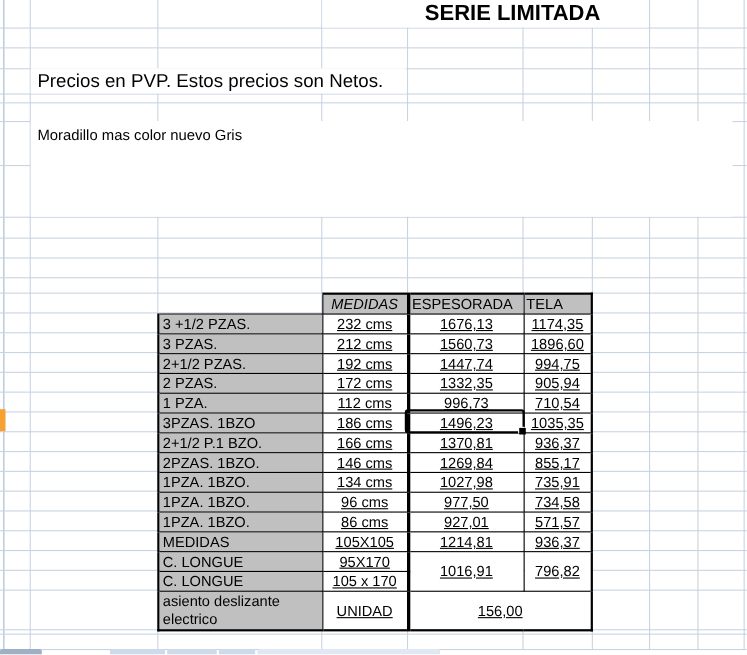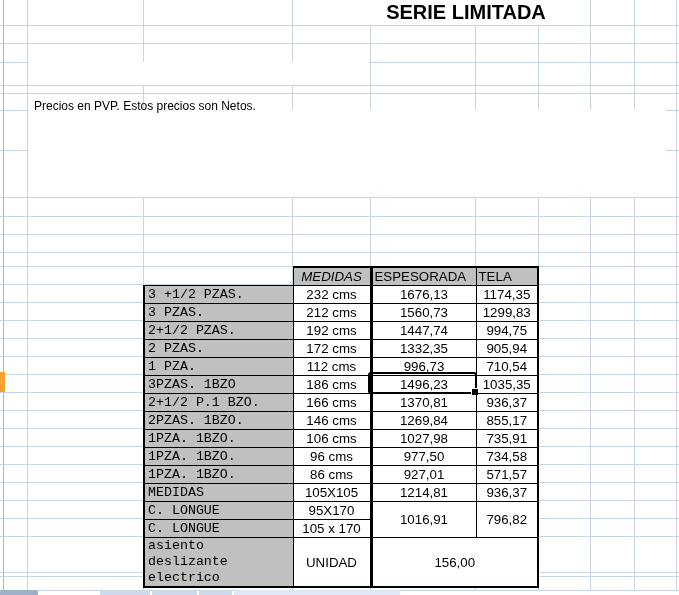--- a/index.html
+++ b/index.html
@@ -8,40 +8,40 @@
     font-family:"Liberation Sans","DejaVu Sans",sans-serif;color:#000;
   }
   
   .gl{position:absolute;background:var(--c-grid);}
   .gl.v{width:1px;top:0;height:590px;}
   .gl.h{height:1px;left:0;width:679px;}
   .gl.strong{background:var(--c-grid-strong);}
   
   .patch{position:absolute;background:#fff;}
   
-  .txt{position:absolute;font-size:12px;line-height:18px;white-space:nowrap;margin-top:32px;}
+  .txt{position:absolute;font-size:17px;line-height:18px;white-space:nowrap;}
   #title{position:absolute;top:1px;left:466px;transform:translateX(-50%);
          font-size:20px;font-weight:bold;letter-spacing:0px;white-space:nowrap;}
   #piel{position:absolute;left:34px;top:114px;width:632px;font-size:13.5px;line-height:18px;}
   #piel .j{text-align:justify;text-align-last:justify;}
   
   #tblwrap{position:absolute;left:143px;top:266px;}
   table{border-collapse:collapse;table-layout:fixed;}
   td,th{border:1px solid #000;padding:0 2px;font-size:13.3px;font-weight:normal;
         height:17px;overflow:hidden;background:#fff;vertical-align:middle;}
   col.c1{width:149px}col.c2{width:78px}col.c3{width:105px}col.c4{width:62px}
   .ghost{border:none;background:transparent;}
   .gray{background:var(--c-fill);}
   .lab{text-align:left;padding-left:3px;line-height:16px;}
-  .cen{text-align:center;}
+  .cen{text-align:center;text-decoration:underline;}
   .thick{border-left:3px solid #000;}
   .hmed{font-style:italic;text-align:center;}
   .hl{text-align:left;padding-left:2px;}
   th{border-top-width:2px;}
-  td.lab{border-left-width:2px;font-family:Liberation Mono, monospace;}
+  td.lab{border-left-width:2px;}
   .outerR{border-right-width:2px;}
   tr.tall td{height:34px;}
   tr:last-child td{border-bottom-width:2px;}
   
   #marquee{position:absolute;left:368px;top:372px;width:109px;height:22px;
            border:2px solid #000;border-radius:3px;box-sizing:border-box;pointer-events:none;}
   #handle{position:absolute;left:472px;top:389px;width:6px;height:6px;background:#000;
           box-shadow:-1px -1px 0 #fff;}
   
   #rowind{position:absolute;left:0;top:372px;width:5px;height:20px;background:var(--c-orange);}
@@ -102,20 +102,21 @@
   <div class="patch" style="left:293px;top:0;width:296px;height:25px;"></div>
   <div class="patch" style="left:28px;top:62px;width:341px;height:23px;"></div>
   <div class="patch" style="left:28px;top:110px;width:638px;height:40px;"></div>
   <div class="patch" style="left:28px;top:150px;width:638px;height:47px;"></div>
 
   <div id="title">SERIE LIMITADA</div>
 
   <div class="txt" style="left:34px;top:65px;">Precios en PVP. Estos precios son Netos.</div>
 
   <div id="piel">
+    <div>Moradillo mas color nuevo Gris</div>
   </div>
 
 
   <div id="tblwrap">
     <table>
       <colgroup>
           <col class="c1">
           <col class="c2">
           <col class="c3">
           <col class="c4">
@@ -132,21 +133,21 @@
           <tr>
             <td class="gray lab">3 +1/2 PZAS.</td>
             <td class="cen">232 cms</td>
             <td class="cen thick">1676,13</td>
             <td class="cen outerR">1174,35</td>
           </tr>
           <tr>
             <td class="gray lab">3 PZAS.</td>
             <td class="cen">212 cms</td>
             <td class="cen thick">1560,73</td>
-            <td class="cen outerR">1299,83</td>
+            <td class="cen outerR">1896,60</td>
           </tr>
           <tr>
             <td class="gray lab">2+1/2 PZAS.</td>
             <td class="cen">192 cms</td>
             <td class="cen thick">1447,74</td>
             <td class="cen outerR">994,75</td>
           </tr>
           <tr>
             <td class="gray lab">2 PZAS.</td>
             <td class="cen">172 cms</td>
@@ -172,21 +173,21 @@
             <td class="cen outerR">936,37</td>
           </tr>
           <tr>
             <td class="gray lab">2PZAS. 1BZO.</td>
             <td class="cen">146 cms</td>
             <td class="cen thick">1269,84</td>
             <td class="cen outerR">855,17</td>
           </tr>
           <tr>
             <td class="gray lab">1PZA. 1BZO.</td>
-            <td class="cen">106 cms</td>
+            <td class="cen">134 cms</td>
             <td class="cen thick">1027,98</td>
             <td class="cen outerR">735,91</td>
           </tr>
           <tr>
             <td class="gray lab">1PZA. 1BZO.</td>
             <td class="cen">96 cms</td>
             <td class="cen thick">977,50</td>
             <td class="cen outerR">734,58</td>
           </tr>
           <tr>

